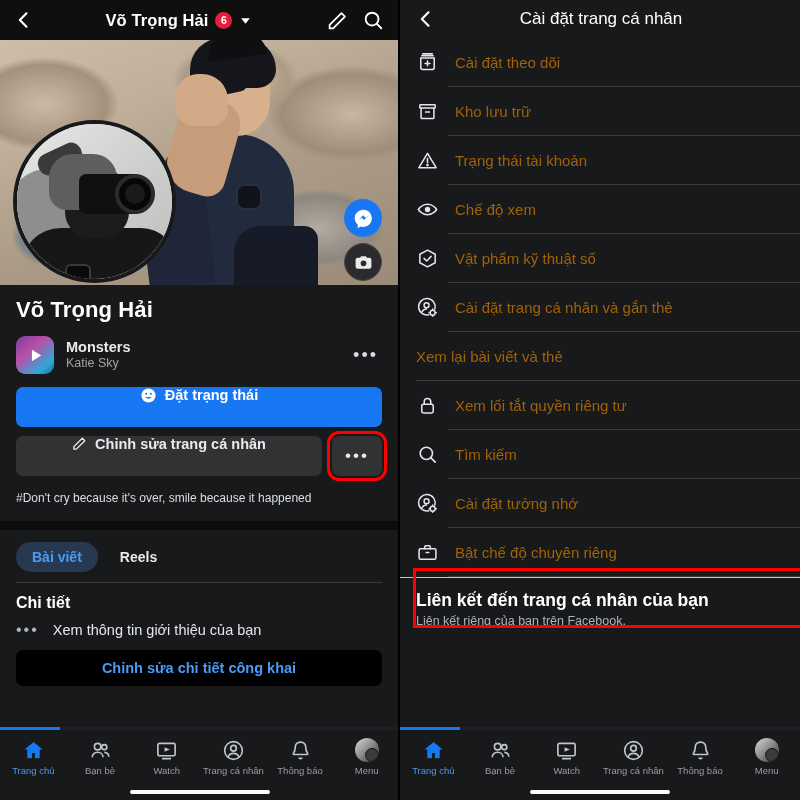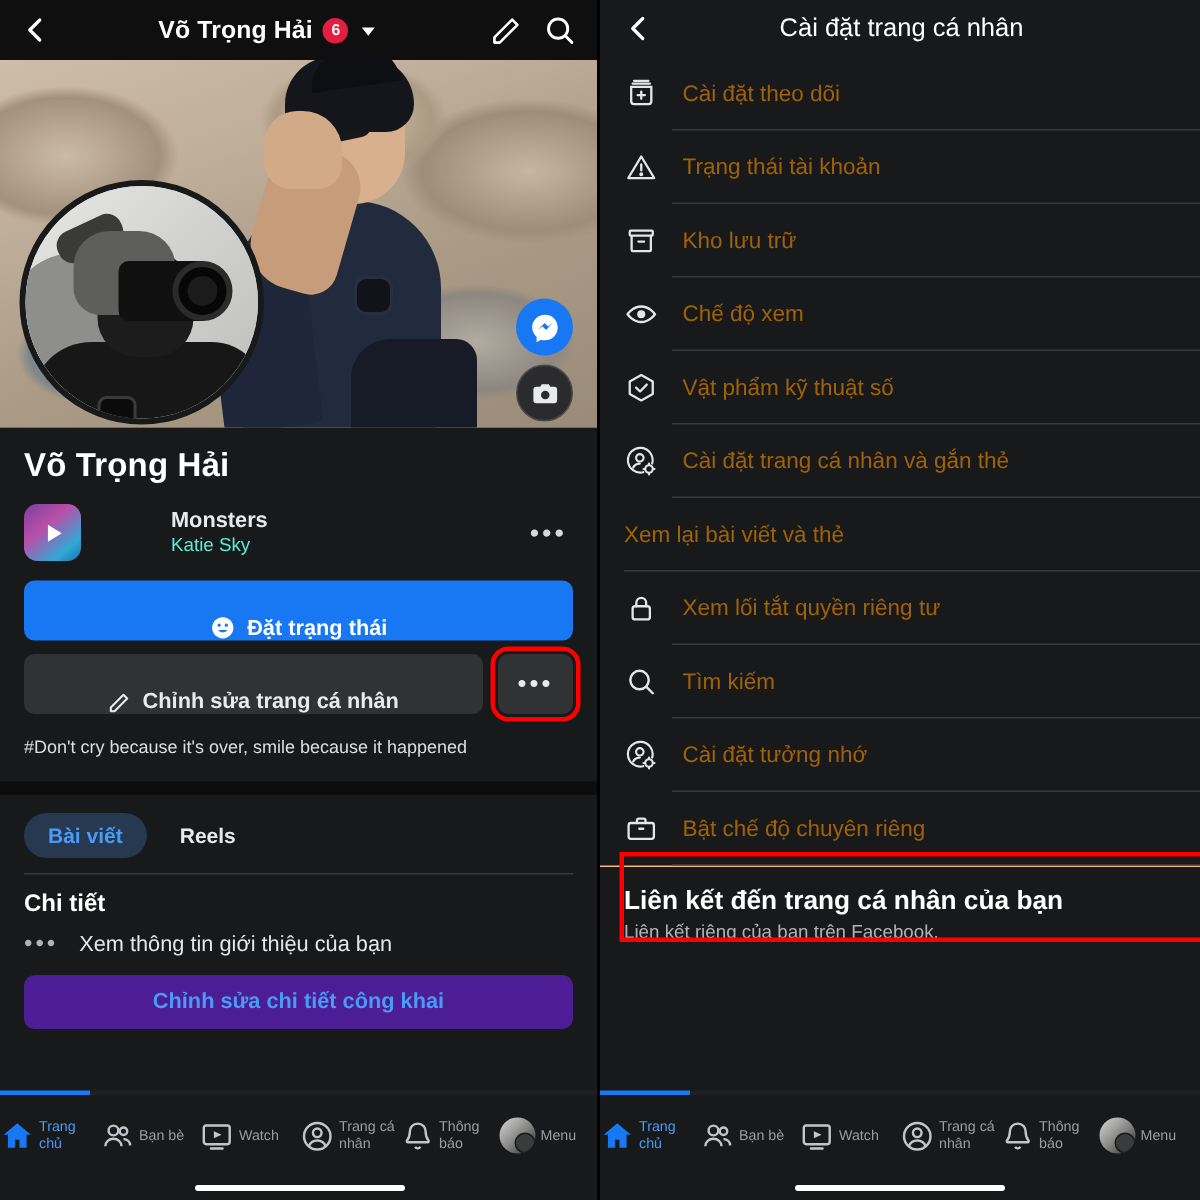--- a/index.html
+++ b/index.html
@@ -67,26 +67,26 @@
   .fab-cam { top:203px; background:#2b2b2d; border:1px solid #4a4a4c; }
 
   
   .l-body { background:#18191a; padding:0 16px; }
   .p-name { color:#fff; font-size:22px; font-weight:700; padding-top:12px; letter-spacing:.1px; }
 
   .music-row { display:flex; align-items:center; gap:12px; margin-top:13px; }
   .music-art { width:38px; height:38px; border-radius:9px; position:relative; overflow:hidden;
                background:linear-gradient(140deg,#7b3fa0 0%,#b94fa8 38%,#2fa9d6 78%,#1b6fa8 100%); }
   .music-art .play { position:absolute; inset:0; display:flex; align-items:center; justify-content:center; }
-  .music-meta { flex:1; line-height:1.25;margin-left:48px; }
+  .music-meta { flex:1; line-height:1.25; }
   .music-title { color:#e9eaec; font-size:14.5px; font-weight:700; }
-  .music-artist { color:#5eead4; font-size:12.5px; }
+  .music-artist { color:#a3a3a3; font-size:12.5px; }
   .music-more { color:#d6d8db; font-size:18px; letter-spacing:2px; padding-right:4px; }
 
-  .btn { border-radius:7px; height:40px; display:flex; align-items:flex-end; justify-content:center;
+  .btn { border-radius:7px; height:40px; display:flex; align-items:flex-start; justify-content:center;
          gap:8px; font-size:14.5px; font-weight:700; }
   .btn-primary { background:#1877f2; color:#fff; margin-top:13px; }
   .row-edit { display:flex; gap:10px; margin-top:9px; align-items:center; }
   .btn-secondary { background:#303234; color:#e9eaec; flex:1; }
   .btn-dots { background:#303234; width:50px; height:40px; border-radius:7px; display:flex;
               align-items:center; justify-content:center; color:#e9eaec; font-size:17px; letter-spacing:2px; }
   .hl-red { outline:3px solid #ff0000; outline-offset:2px; }
 
   .bio { color:#dcdee1; font-size:12px; line-height:1.45; margin-top:14px; padding-bottom:14px; }
 
@@ -95,21 +95,21 @@
   .tabs { display:flex; align-items:center; gap:6px; padding:12px 0 10px; }
   .tab { font-size:14px; font-weight:700; padding:7px 16px; border-radius:18px; }
   .tab-active { color:#4a9bf5; background:#263951; }
   .tab-idle { color:#e9eaec; }
   .hr { height:1px; background:#3a3b3d; }
 
   .sec-title { color:#fff; font-size:16px; font-weight:700; padding-top:11px; }
   .detail-row { display:flex; align-items:center; gap:14px; padding-top:9px; }
   .detail-dots { color:#b0b3b8; font-size:16px; letter-spacing:2px; }
   .detail-text { color:#e4e6eb; font-size:14.5px; }
-  .btn-public { margin-top:11px; background:#4c1d95; color:#4a9bf5; height:36px; border-radius:7px;
+  .btn-public { margin-top:11px; background:#000000; color:#4a9bf5; height:36px; border-radius:7px;
                 display:flex; align-items:center; justify-content:center; font-size:14.5px; font-weight:700; }
 
   
   .r-topbar { height:38px; background:#18191a; display:flex; align-items:center; padding:0 16px; }
   .r-title { flex:1; text-align:center; color:#fff; font-size:17px; font-weight:400; margin-left:-18px; }
 
   .menu-list { background:#18191a; }
   .menu-row { display:flex; align-items:center; height:49px; padding-left:16px; position:relative; }
   .menu-label { color:#a16207; font-size:15px; margin-left:16px; }
   .menu-row.noicon .menu-label { margin-left:0; }
@@ -119,21 +119,21 @@
 
   .r-foot { padding:12px 16px 0 16px; border-top:1px solid #fdba74; }
   .r-foot-title { color:#fff; font-size:17.5px; font-weight:700; }
   .r-foot-sub { color:#b0b3b8; font-size:12.5px; margin-top:3px; }
 
   
   .nav { position:absolute; left:0; bottom:0; width:400px; background:#18191a; }
   .nav-top { height:3px; background:#1f2023; position:relative; }
   .nav-top::after { content:""; position:absolute; left:0; top:0; width:60px; height:3px; background:#1877f2; }
   .nav-items { display:flex; height:54px; align-items:center; }
-  .nav-item { flex:1; display:flex; flex-direction:row; align-items:center; gap:3px; }
+  .nav-item { flex:1; display:flex; flex-direction:column; align-items:center; gap:3px; }
   .nav-label { font-size:9.5px; color:#9a9da2; }
   .nav-item.active .nav-label { color:#4a9bf5; }
   .nav-av { width:24px; height:24px; border-radius:50%; position:relative; overflow:hidden;
             background:linear-gradient(135deg,#d8d8d6 0%,#8a8a88 50%,#2a2a2a 100%); }
   .nav-av::after { content:""; position:absolute; right:0; bottom:0; width:12px; height:12px; border-radius:50%;
                    background:#3a3b3d; border:1px solid #18191a; }
   .home-bar { height:16px; display:flex; align-items:center; justify-content:center; background:#18191a; }
   .home-bar i { display:block; width:140px; height:4px; border-radius:2px; background:#fff; }
 </style>
 </head>
@@ -366,39 +366,39 @@
               <line x1="12" y1="10.5" x2="12" y2="15.5"></line>
               <line x1="9.5" y1="13" x2="14.5" y2="13"></line>
             </svg>
         </span>
         <span class="menu-label">Cài đặt theo dõi</span>
         <span class="menu-sep"></span>
       </div>
 
       <div class="menu-row">
         <span class="icon">
+          <svg width="23" height="23" viewBox="0 0 24 24" fill="none" stroke="#e4e6eb" stroke-width="1.6" stroke-linecap="round">
+              <rect x="4" y="5" width="16" height="3.4" rx=".6"></rect>
+              <path d="M5.3 8.6v9.8a.8.8 0 0 0 .8.8h11.8a.8.8 0 0 0 .8-.8V8.6"></path>
+              <line x1="10" y1="12.6" x2="14" y2="12.6"></line>
+            </svg>
+        </span>
+        <span class="menu-label">Kho lưu trữ</span>
+        <span class="menu-sep"></span>
+      </div>
+
+      <div class="menu-row">
+        <span class="icon">
           <svg width="23" height="23" viewBox="0 0 24 24" fill="none" stroke="#e4e6eb" stroke-width="1.6" stroke-linejoin="round" stroke-linecap="round">
               <path d="M12 4.5L21 19.5H3z"></path>
               <line x1="12" y1="10" x2="12" y2="14.2"></line>
               <circle cx="12" cy="16.8" r=".6" fill="#e4e6eb"></circle>
             </svg>
         </span>
         <span class="menu-label">Trạng thái tài khoản</span>
-        <span class="menu-sep"></span>
-      </div>
-
-      <div class="menu-row">
-        <span class="icon">
-          <svg width="23" height="23" viewBox="0 0 24 24" fill="none" stroke="#e4e6eb" stroke-width="1.6" stroke-linecap="round">
-              <rect x="4" y="5" width="16" height="3.4" rx=".6"></rect>
-              <path d="M5.3 8.6v9.8a.8.8 0 0 0 .8.8h11.8a.8.8 0 0 0 .8-.8V8.6"></path>
-              <line x1="10" y1="12.6" x2="14" y2="12.6"></line>
-            </svg>
-        </span>
-        <span class="menu-label">Kho lưu trữ</span>
         <span class="menu-sep"></span>
       </div>
 
       <div class="menu-row">
         <span class="icon">
           <svg width="23" height="23" viewBox="0 0 24 24" fill="none" stroke="#e4e6eb" stroke-width="1.6">
               <path d="M2.5 12S6 6.6 12 6.6 21.5 12 21.5 12 18 17.4 12 17.4 2.5 12 2.5 12z"></path>
               <circle cx="12" cy="12" r="2.8" fill="#e4e6eb" stroke="none"></circle>
             </svg>
         </span>

